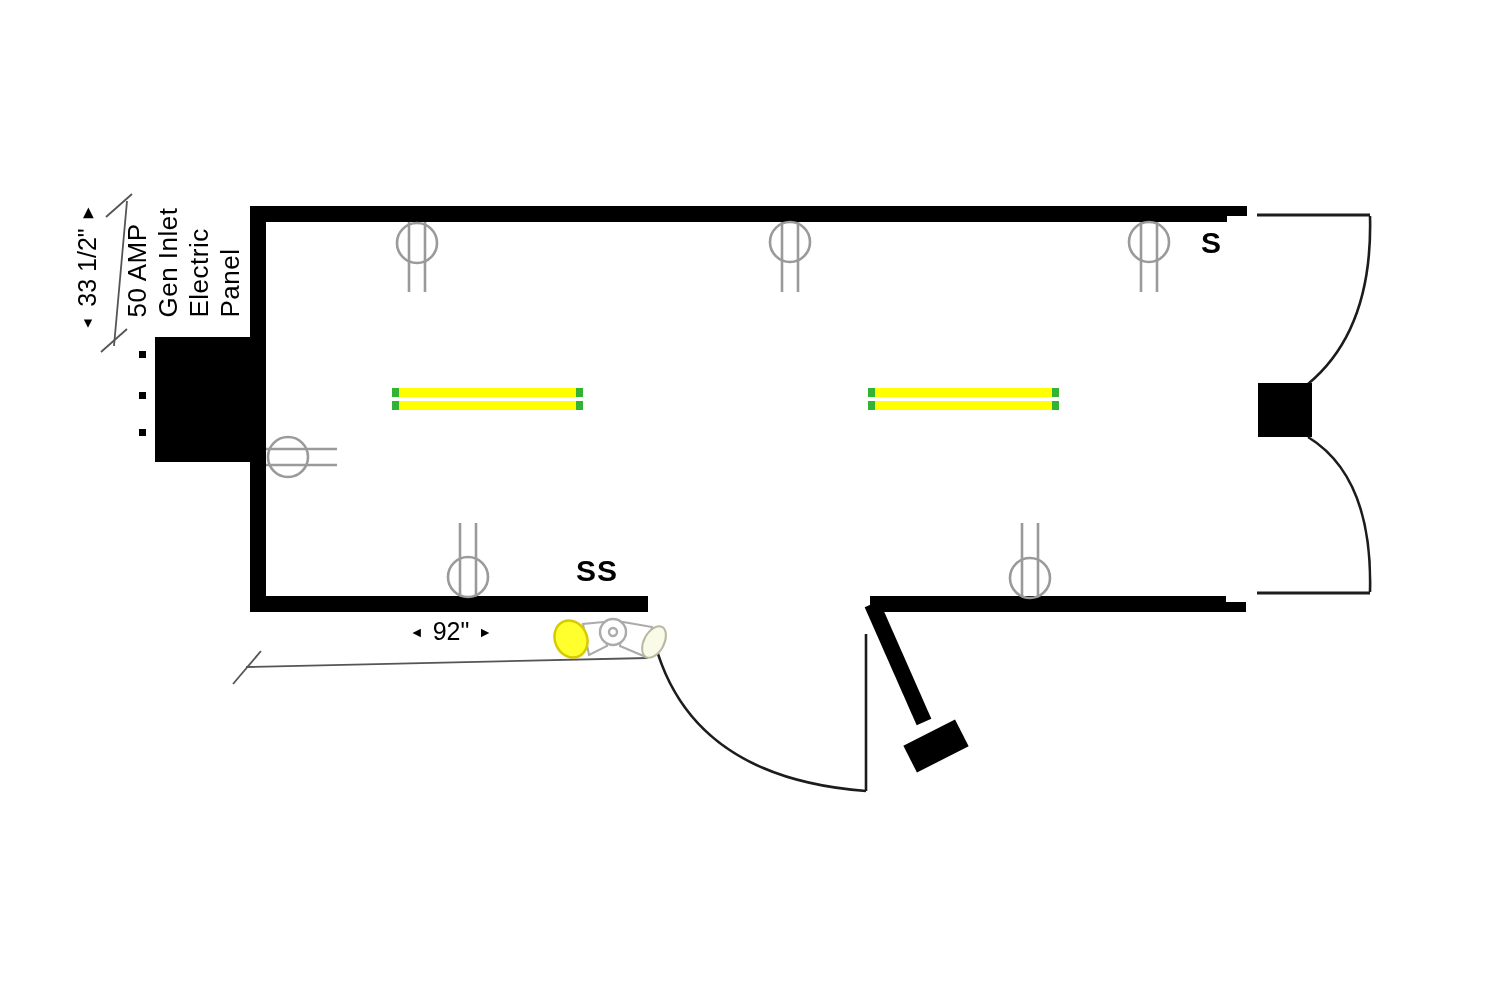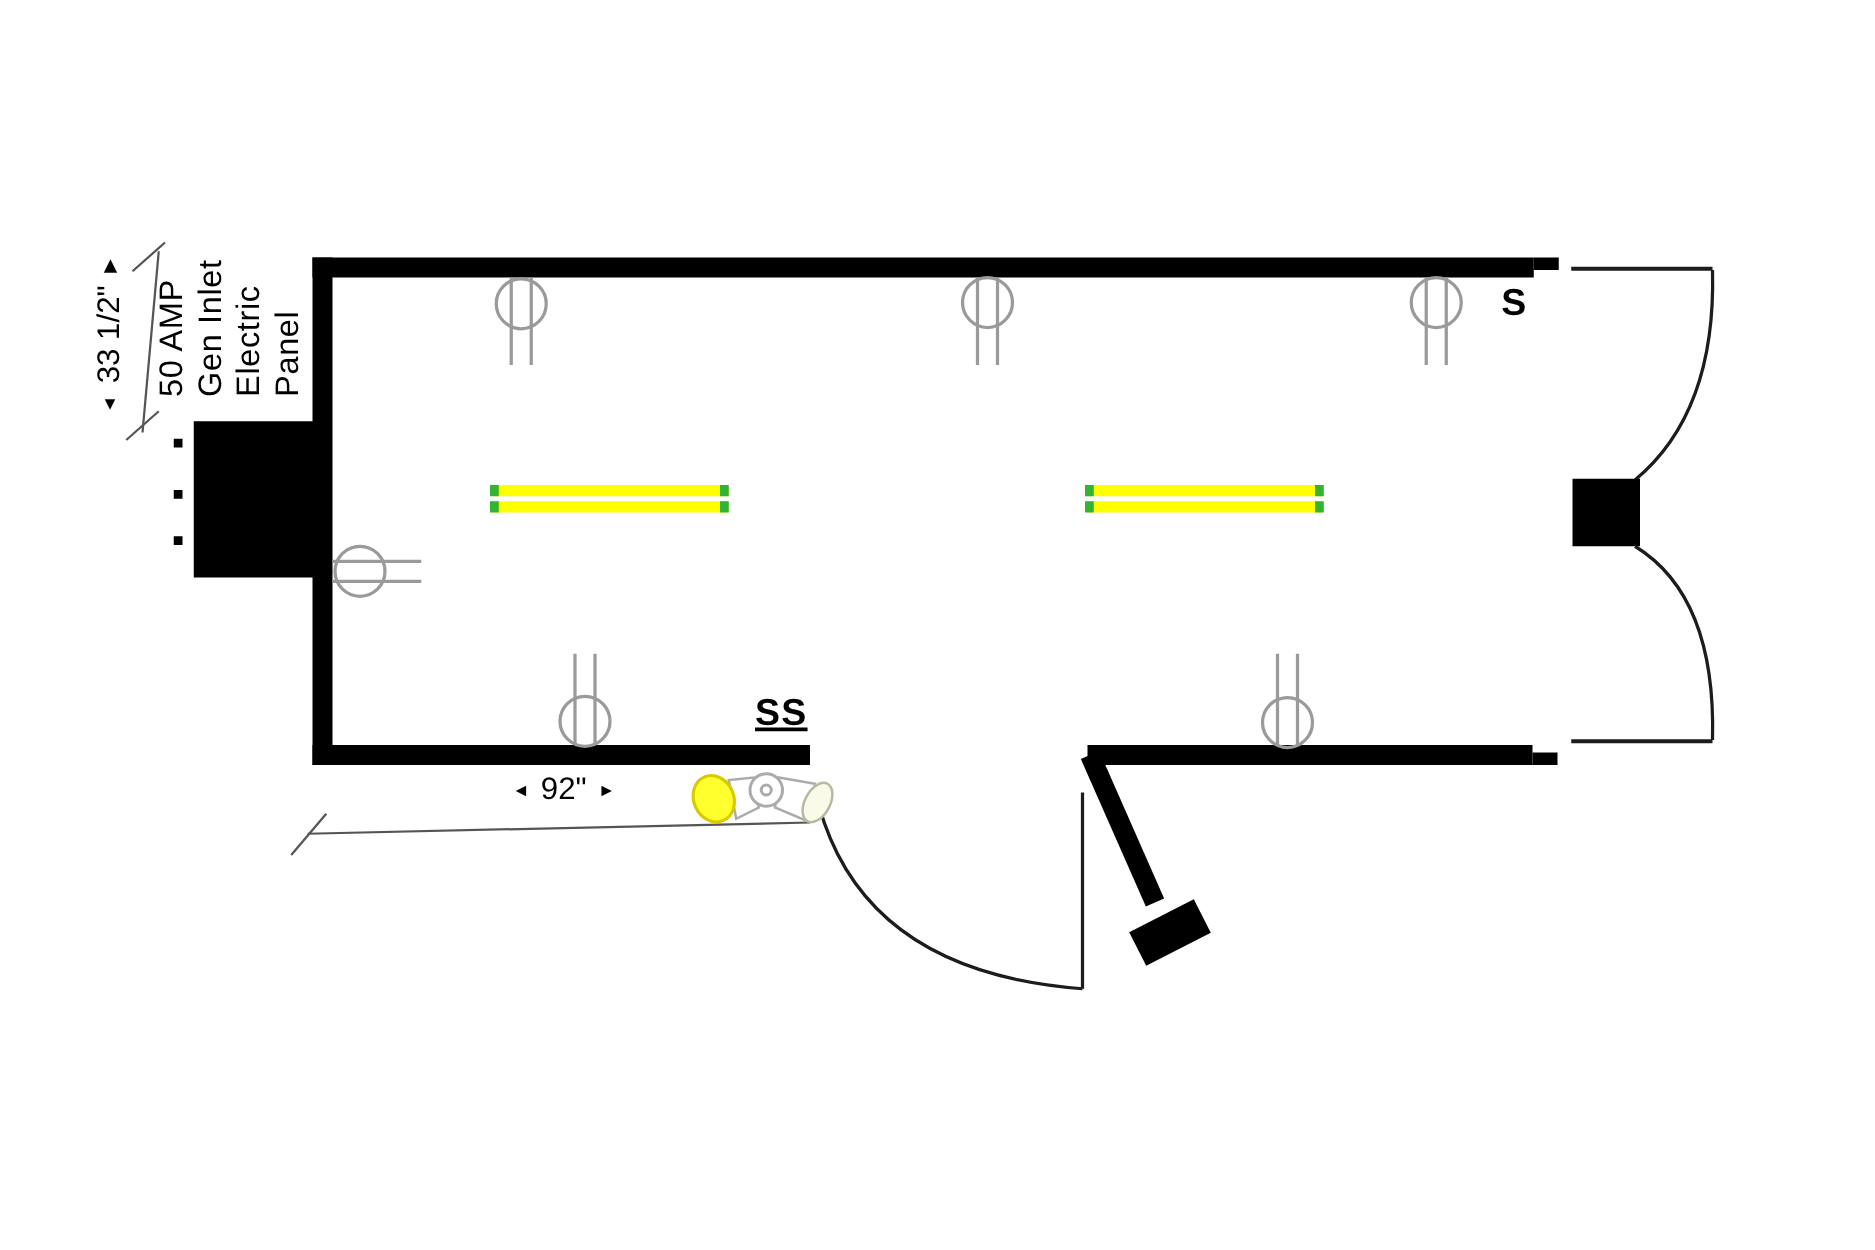--- a/index.html
+++ b/index.html
@@ -39,21 +39,21 @@
     font-size:25px;white-space:nowrap;
   }
   .dim-h-label{
     left:396px;top:617px;width:110px;
     display:flex;align-items:center;justify-content:center;gap:9px;
     font-size:25px;white-space:nowrap;
   }
   .dim-arrow{font-size:14px;line-height:1;}
   .switch-label{font-weight:bold;font-size:30px;line-height:1;}
   #switch-s{left:1201px;top:228px;}
-  #switch-ss{left:604px;top:556px;letter-spacing:1px;text-decoration:underline;}
+  #switch-ss{left:576px;top:556px;letter-spacing:1px;}
 </style>
 </head>
 <body>
 
 <svg id="plan-svg" viewBox="0 0 1500 1000" xmlns="http://www.w3.org/2000/svg">
 
   <g>
     <rect class="wall" x="250" y="206" width="977" height="16"></rect>
     <rect class="wall" x="1227" y="206" width="20" height="10"></rect>
   </g>

